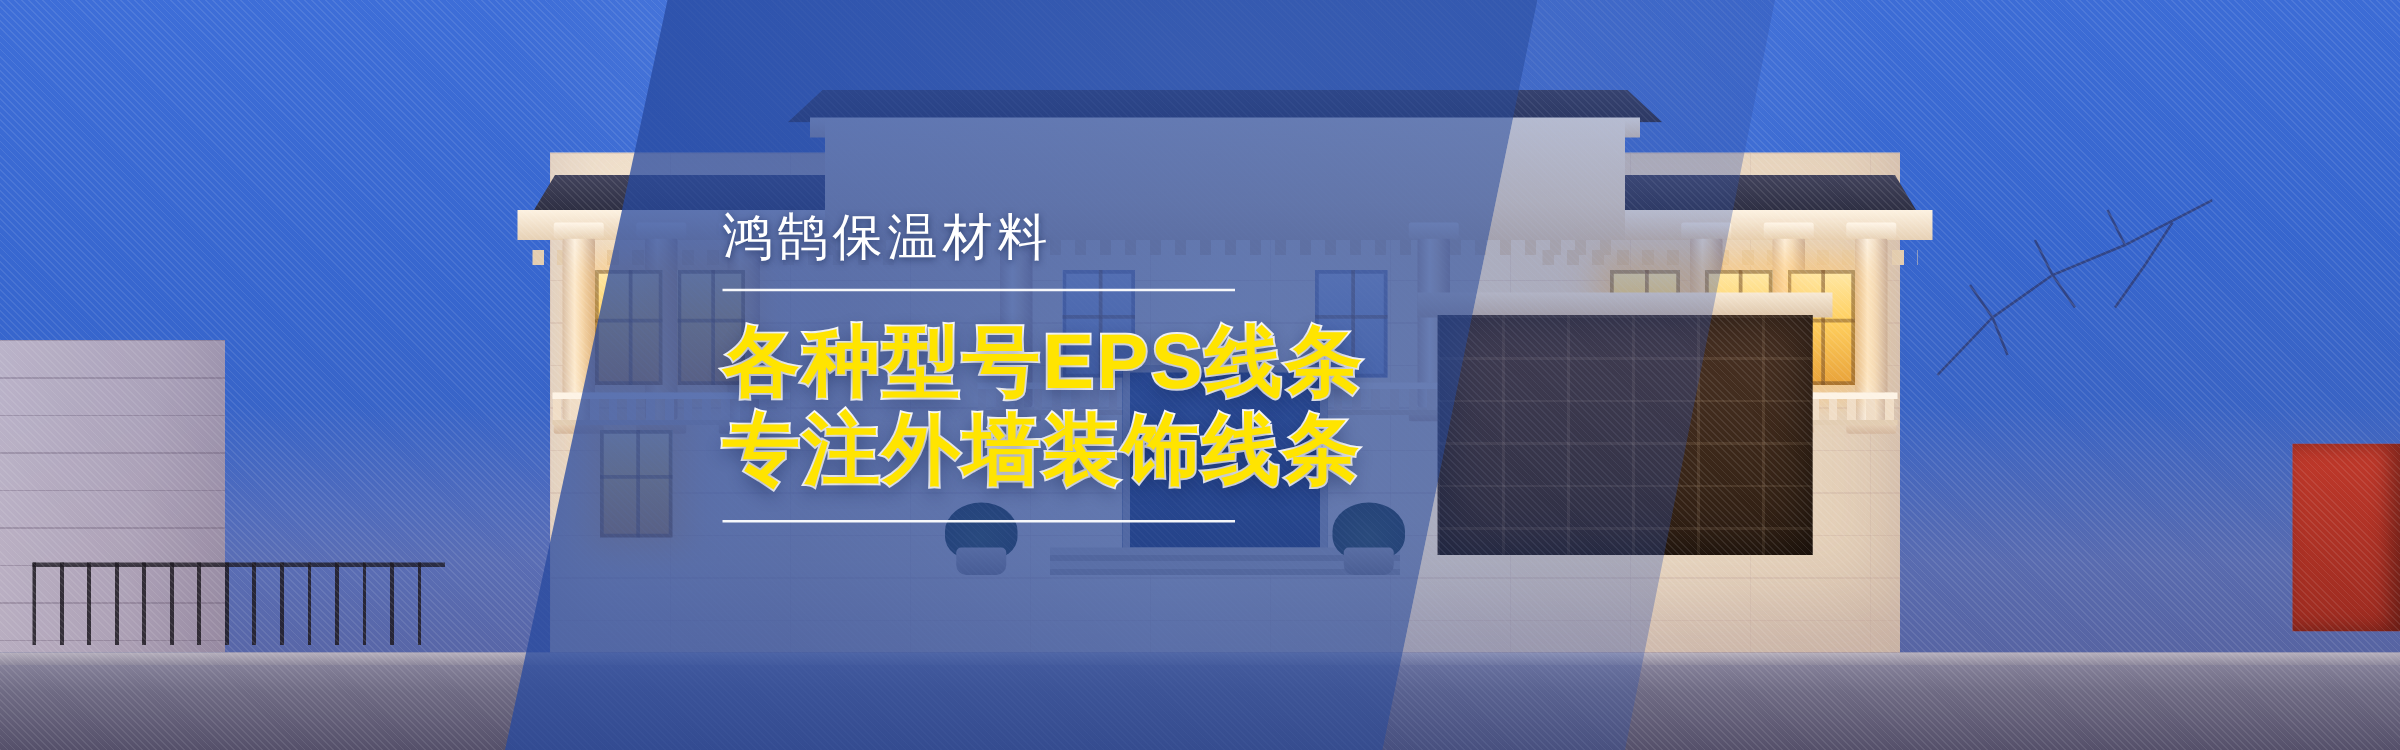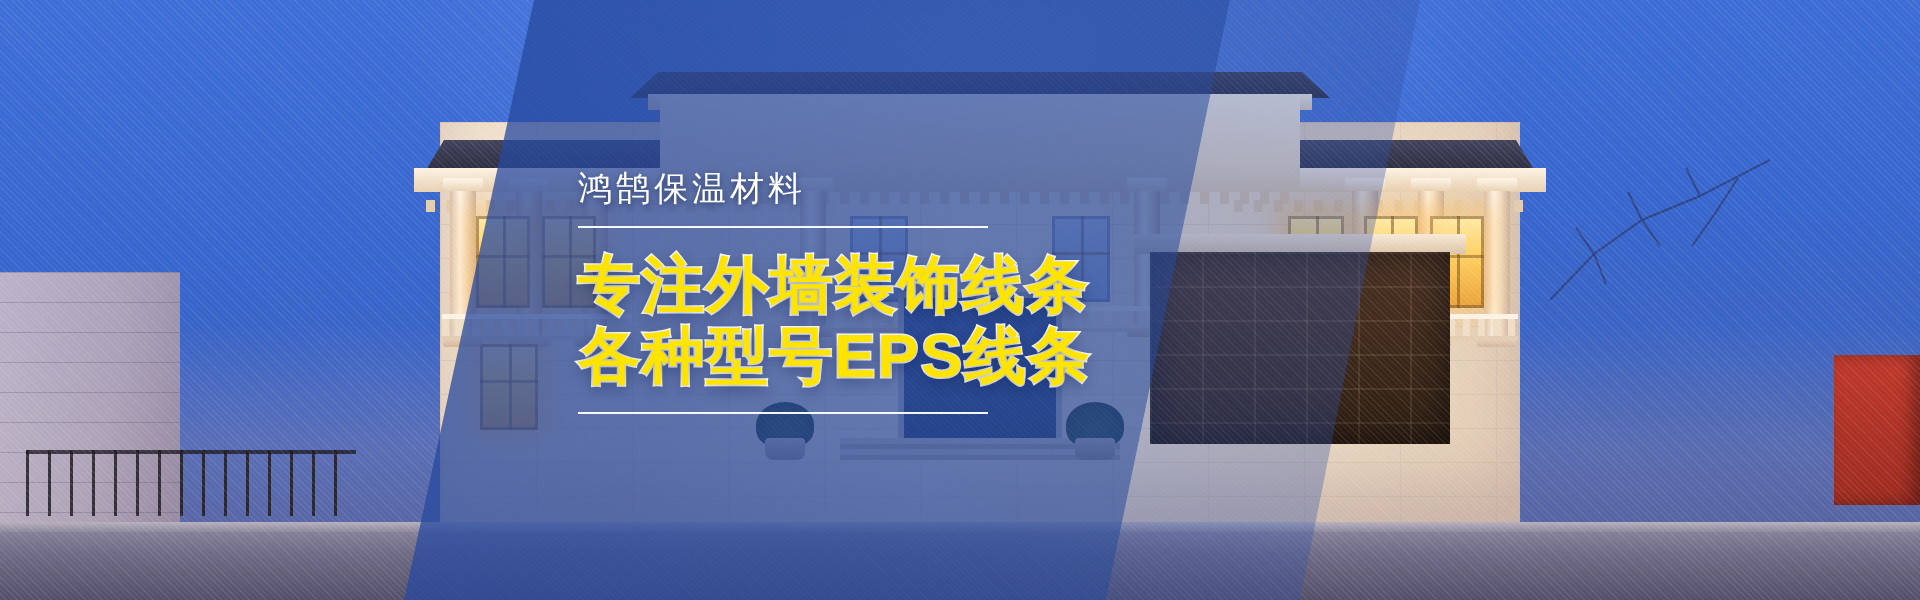--- a/index.html
+++ b/index.html
@@ -229,21 +229,21 @@
   }
 
   
   .content{
     position:absolute; left:0; top:0; width:100%; height:100%;
     display:flex; flex-direction:column; justify-content:center;
     padding-left:578px;
   }
   .subtitle{
     color:#ffffff;
-    font-size:34px;
+    font-size:40px;
     letter-spacing:4px;
     font-weight:400;
     text-shadow:0 2px 6px rgba(0,20,60,.55);
     margin-bottom:14px;
   }
   .rule{
     width:410px; height:2px; background:#ffffff; opacity:.95;
     margin:0 0 22px 0;
   }
   .rule.bottom{ margin:20px 0 20px 0; }
@@ -388,21 +388,21 @@
   <div class="overlay-panel"></div>
   <div class="overlay-panel-2"></div>
 
   <div class="content">
 
     <div class="subtitle">鸿鹄保温材料</div>
 
     <div class="rule"></div>
 
     <div class="headline">
+      <span class="ln">各种型号EPS线条</span>
       <span class="ln">专注外墙装饰线条</span>
-      <span class="ln">各种型号EPS线条</span>
     </div>
 
     <div class="rule bottom"></div>
 
   </div>
 
 </div>
 
 </body></html>

